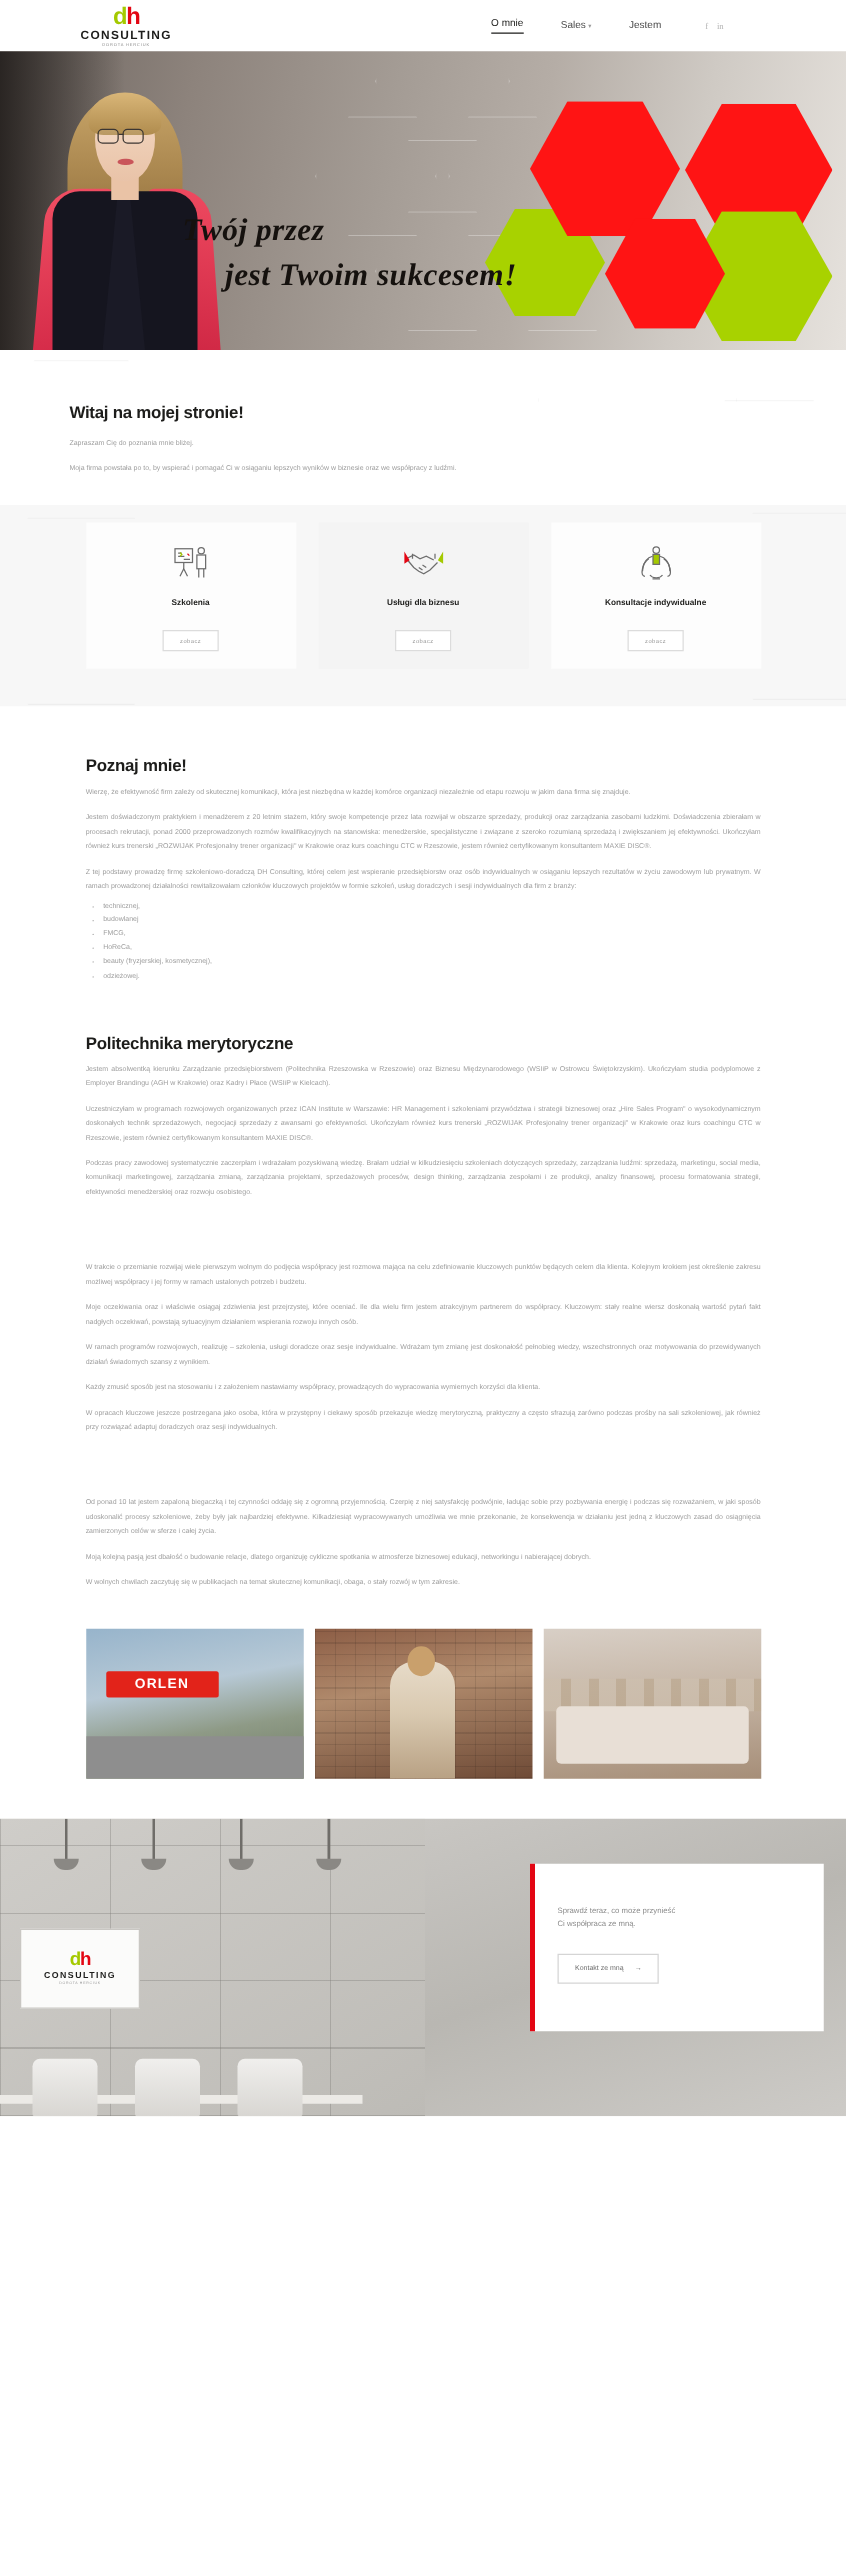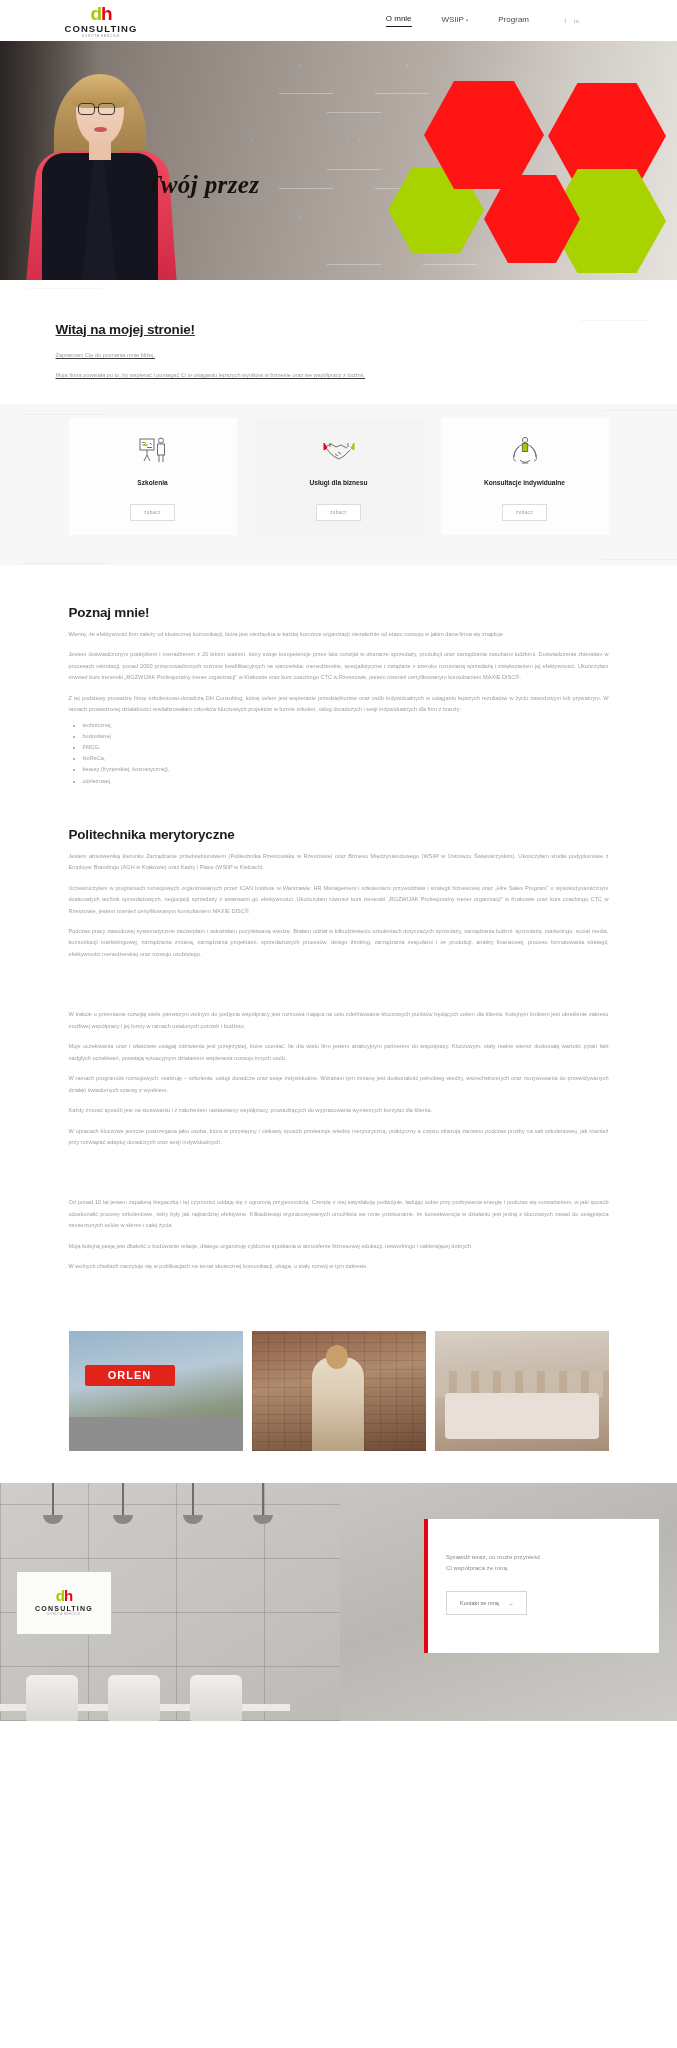--- a/index.html
+++ b/index.html
@@ -142,21 +142,20 @@
   }
   .body-txt {
     font-size: 5.6px; line-height: 2.05; color: #9e9e9e; text-align: justify;
     margin-top: 9px;
   }
 
   
   .welcome {
     position: relative; width: 651px; background: #ffffff; padding: 42px 0 0 0;
     overflow: hidden;
-    text-decoration: underline;
   }
   .welcome .intro-line { margin-top: 13px; }
 
   
   .cards-band {
     position: relative; width: 677px; background: #f7f7f7; margin-top: 22px;
     padding: 14px 0 30px 0; overflow: hidden;
   }
   .cards {
     position: relative; width: 540px; margin: 0 auto;
@@ -186,21 +185,21 @@
   ul.bullets {
     margin: 4px 0 0 14px; font-size: 5.6px; line-height: 2.0; color: #9e9e9e;
   }
   ul.bullets li { margin: 0; }
 
   
   .gallery {
     width: 540px; margin: 30px auto 0 auto;
     display: flex; gap: 9px;
   }
-  .g-item { width: 174px; height: 120px; position: relative; overflow: hidden; margin-top: 28px; }
+  .g-item { width: 174px; height: 120px; position: relative; overflow: hidden; }
   .g1 { background: linear-gradient(170deg,#97b4cb 0%,#b7c9d6 38%,#8e9a86 66%,#6f7a62 100%); }
   .g2 { background: linear-gradient(170deg,#8c5d45 0%,#b08a6c 40%,#6e4a36 100%); }
   .g3 { background: linear-gradient(175deg,#d8cfc6 0%,#c6b6a6 45%,#a68e78 100%); }
   .g-orlen {
     position: absolute; left: 16px; top: 34px; width: 90px; height: 21px;
     background: #e2231a; border-radius: 2px;
     color: #fff; font-size: 11px; font-weight: 700; letter-spacing: 1px;
     display: flex; align-items: center; justify-content: center;
   }
   .g-road {
@@ -300,22 +299,22 @@
 
 <header class="site-header">
   <div class="logo-wrap">
     <div class="logo-mark"><span class="logo-d">d</span><span class="logo-h">h</span></div>
     <div class="logo-word">CONSULTING</div>
     <div class="logo-sub">DOROTA HERCIUK</div>
   </div>
 
   <nav class="main-nav">
     <a class="nav-item active"><span>O mnie</span></a>
-    <a class="nav-item"><span>WSIiP</span><span class="nav-caret">▾</span></a>
-    <a class="nav-item"><span>Program</span></a>
+    <a class="nav-item"><span>Sales</span><span class="nav-caret">▾</span></a>
+    <a class="nav-item"><span>Jestem</span></a>
   </nav>
 
   <div class="social-wrap">
     <span class="soc">f</span>
     <span class="soc">in</span>
   </div>
 </header>
 
 <section class="hero">
   <div class="hero-left-shadow"></div>
@@ -343,20 +342,21 @@
 
   <div class="hex" style="left:434px; top:48px; width:104px; height:92px; background:#A8D200;"></div>
   <div class="hex" style="left:388px; top:126px; width:96px; height:86px; background:#A8D200;"></div>
   <div class="hex" style="left:424px; top:40px; width:120px; height:108px; background:#FF1414;"></div>
   <div class="hex" style="left:548px; top:42px; width:118px; height:106px; background:#FF1414;"></div>
   <div class="hex" style="left:548px; top:128px; width:118px; height:104px; background:#A8D200;"></div>
   <div class="hex" style="left:484px; top:134px; width:96px; height:88px; background:#FF1414;"></div>
 
   <h1 class="hero-title">
     <span>Twój przez</span>
+    <span class="l2">jest Twoim sukcesem!</span>
   </h1>
 </section>
 
 <section class="welcome">
   <div class="bg-hex-light" style="left:-10px; top:8px; width:150px; height:132px;"></div>
   <div class="bg-hex-light" style="left:430px; top:-30px; width:160px; height:140px;"></div>
   <div class="bg-hex-light" style="left:540px; top:40px; width:160px; height:140px;"></div>
   <div class="container">
     <h2 class="sec-title">Witaj na mojej stronie!</h2>
     <p class="body-txt intro-line">Zapraszam Cię do poznania mnie bliżej.</p>

